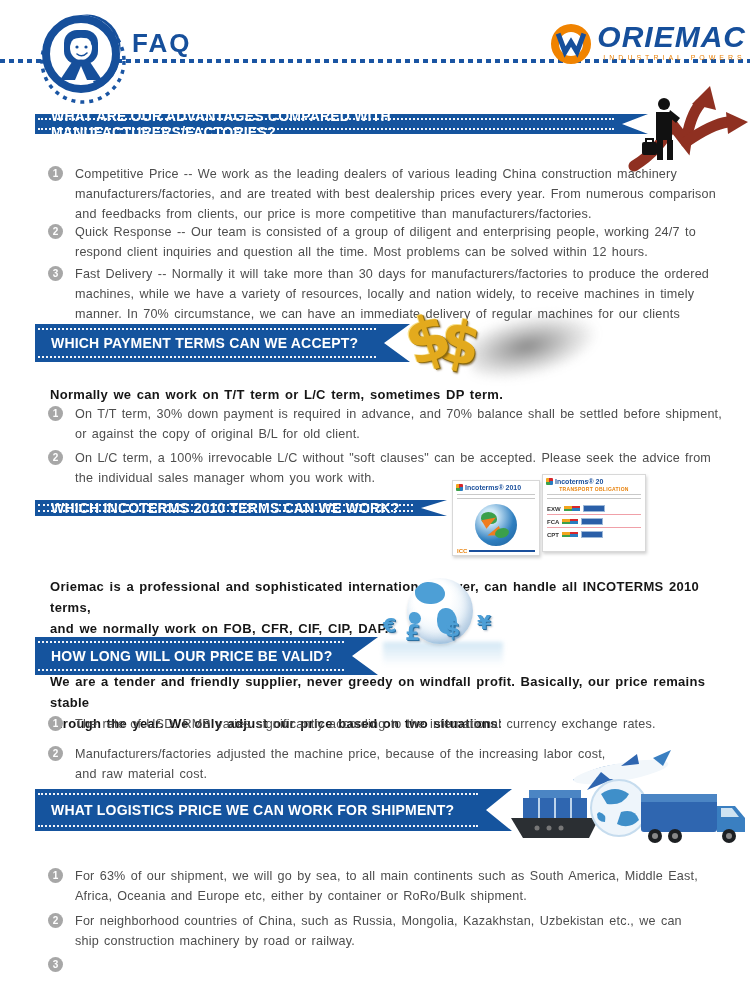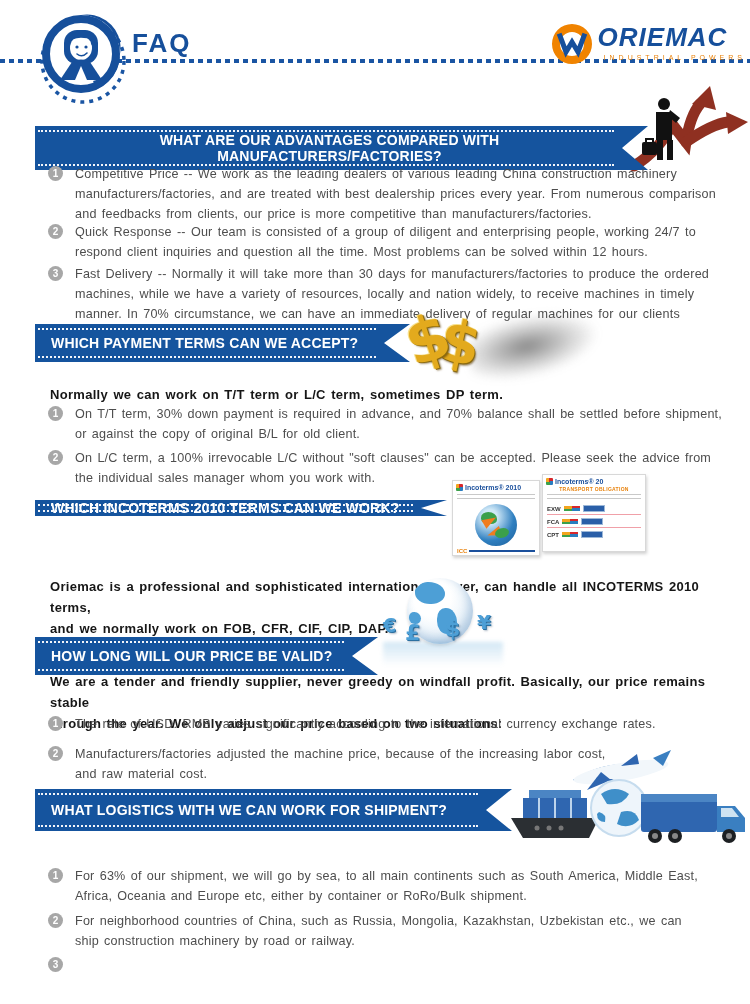--- a/index.html
+++ b/index.html
@@ -8,31 +8,31 @@
 
   
   .dash-line { position:absolute; top:59px; left:0; width:750px; height:4px;
     background:repeating-linear-gradient(90deg,#1a55a3 0 5px, transparent 5px 9px); }
   .faq-badge { position:absolute; left:36px; top:10px; width:92px; height:94px; }
   .faq-label { position:absolute; left:132px; top:28px; font-size:26px; font-weight:bold;
     color:#164f9b; letter-spacing:2px; }
   .brand { position:absolute; right:4px; top:22px; display:flex; align-items:flex-start; }
   .brand-mark { width:44px; height:44px; margin-right:4px; }
   .brand-text { display:flex; flex-direction:column; }
-  .brand-name { font-size:26px; font-weight:bold; font-style:italic; color:#164f9b; letter-spacing:1px; line-height:30px; }
+  .brand-name { font-size:30px; font-weight:bold; font-style:italic; color:#164f9b; letter-spacing:1px; line-height:30px; }
   .brand-tagline { font-size:7px; color:#e8820c; letter-spacing:4px; margin-top:2px; margin-left:6px; }
 
   
   .ribbon { position:absolute; left:35px; background:#15549e; color:#fff; font-weight:bold;
     font-size:14px; letter-spacing:0.2px; display:flex; align-items:center; padding:0 40px 0 16px;
     clip-path:polygon(0 0, 100% 0, calc(100% - 26px) 50%, 100% 100%, 0 100%); }
   .ribbon::before { content:""; position:absolute; left:3px; right:34px; top:4px; bottom:4px;
     border-top:2px dotted rgba(255,255,255,0.95); border-bottom:2px dotted rgba(255,255,255,0.95); }
   .ribbon span { position:relative; }
-  .ribbon-1 { top:126px; width:613px; height:44px;text-align:center; }
+  .ribbon-1 { top:114px; width:613px; height:20px; }
   .ribbon-2 { top:324px; width:375px; height:38px; }
   .ribbon-3 { top:500px; width:412px; height:16px; }
   .ribbon-4 { top:617px; width:343px; height:38px;margin-top:20px; }
   .ribbon-5 { top:789px; width:477px; height:42px; }
 
   
   .intro { position:absolute; left:50px; width:680px; font-size:13px; font-weight:bold;
     color:#161616; line-height:21px; letter-spacing:0.3px; word-spacing:1.5px; white-space:pre-line; }
   .item { position:absolute; left:48px; width:690px; display:flex; align-items:flex-start; }
   .num { flex:0 0 15px; width:15px; height:15px; border-radius:50%; background:#a7a7a7;
@@ -324,21 +324,21 @@
           <circle cx="152" cy="90" r="3" fill="#888"></circle>
         <circle cx="172" cy="90" r="7" fill="#1c1f22"></circle>
           <circle cx="172" cy="90" r="3" fill="#888"></circle>
         <circle cx="226" cy="90" r="7" fill="#1c1f22"></circle>
           <circle cx="226" cy="90" r="3" fill="#888"></circle>
       </g>
     </svg>
   </div>
 
   <div class="ribbon ribbon-5">
-    <span>WHAT LOGISTICS WITH WE CAN WORK FOR SHIPMENT?</span>
+    <span>WHAT LOGISTICS PRICE WE CAN WORK FOR SHIPMENT?</span>
   </div>
 
 
   <div class="item" style="top:866px">
     <div class="num">1</div>
     <div class="item-text">For 63% of our shipment, we will go by sea, to all main continents such as South America, Middle East,
 Africa, Oceania and Europe etc, either by container or RoRo/Bulk shipment.</div>
   </div>
   <div class="item" style="top:911px">
     <div class="num">2</div>

